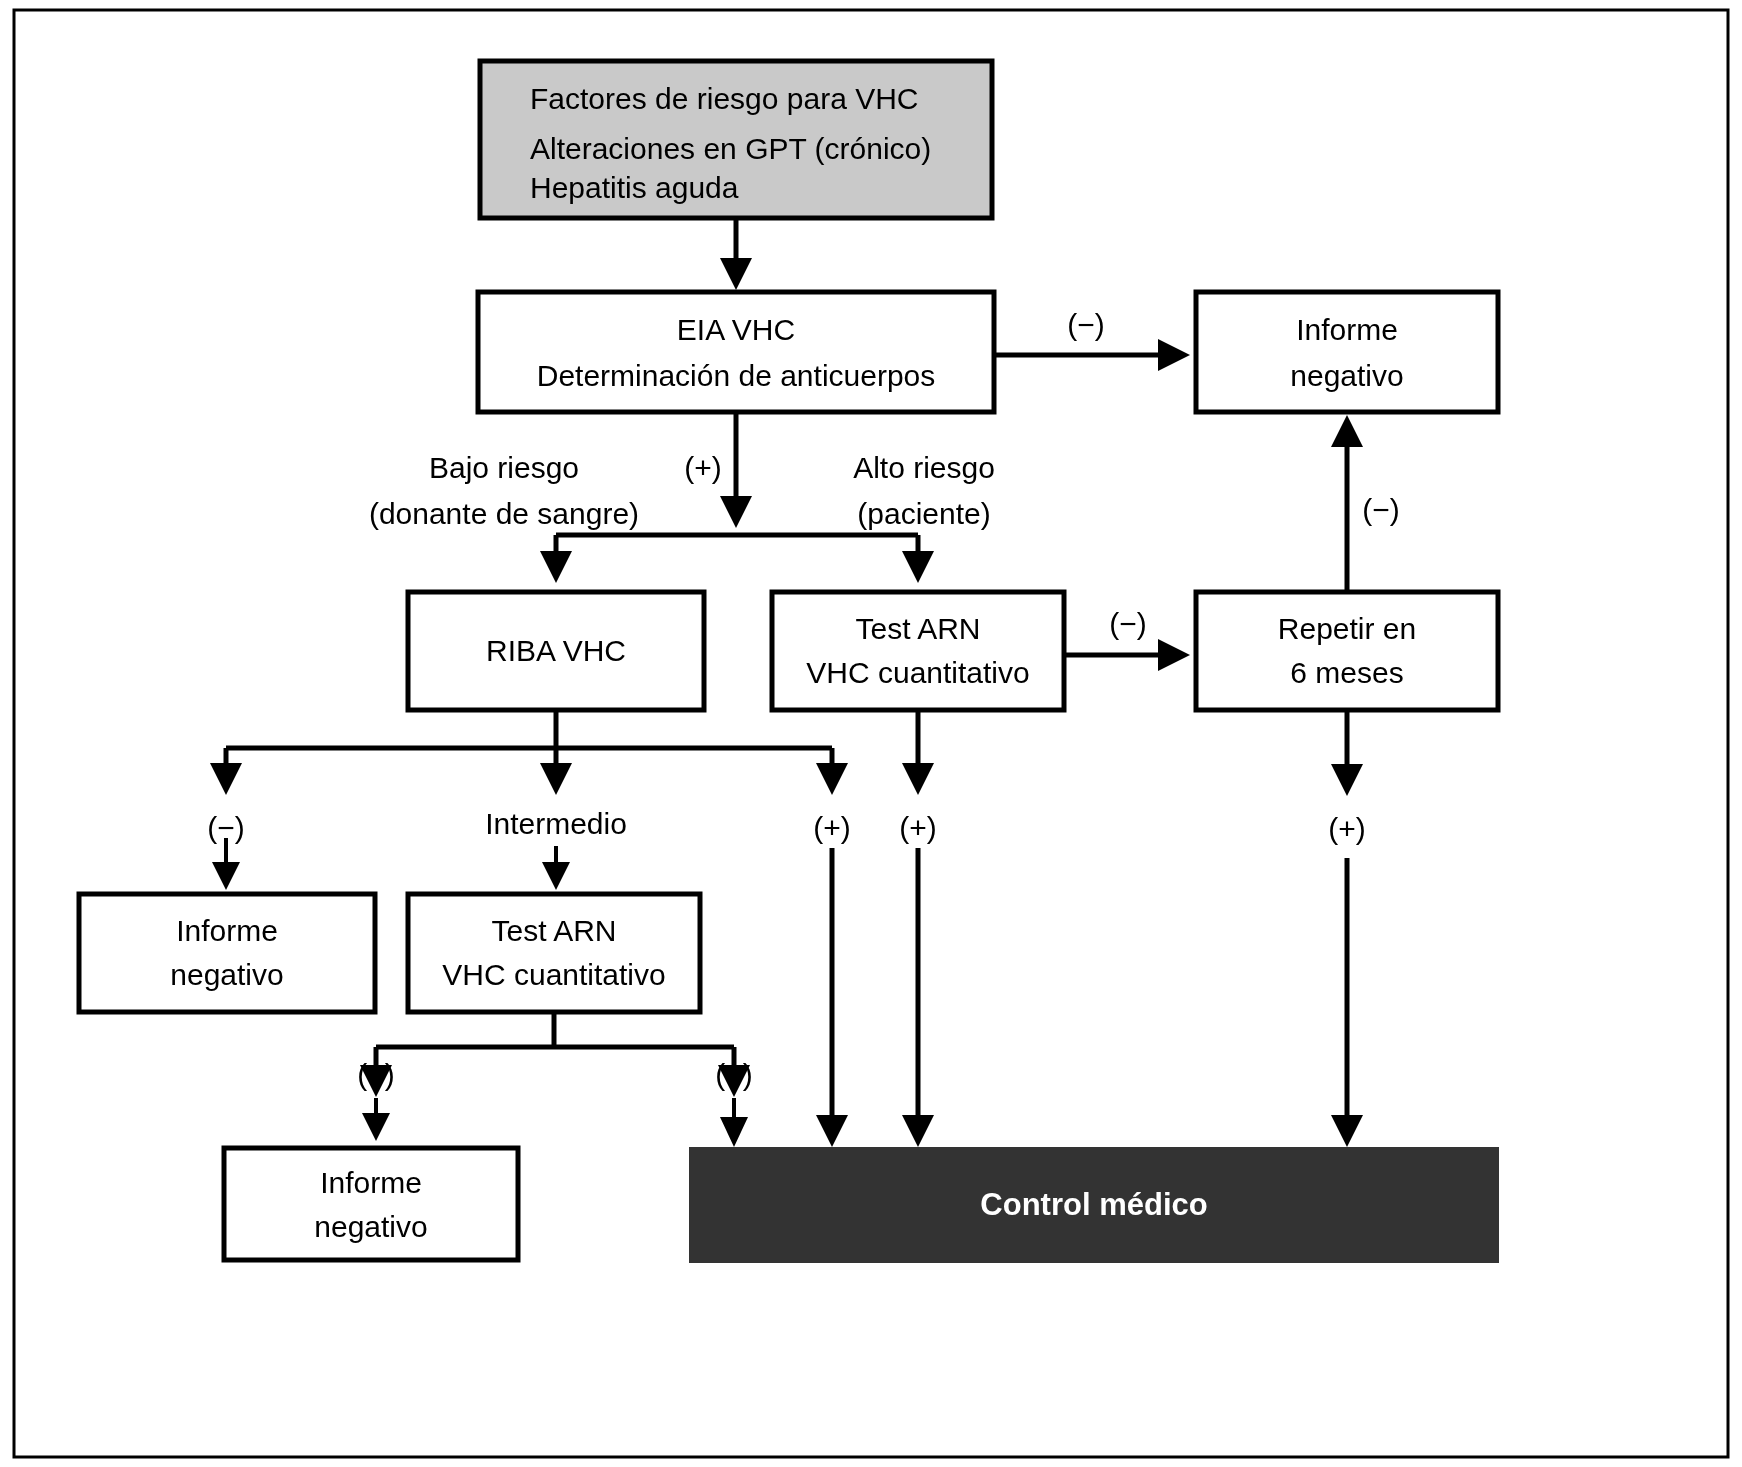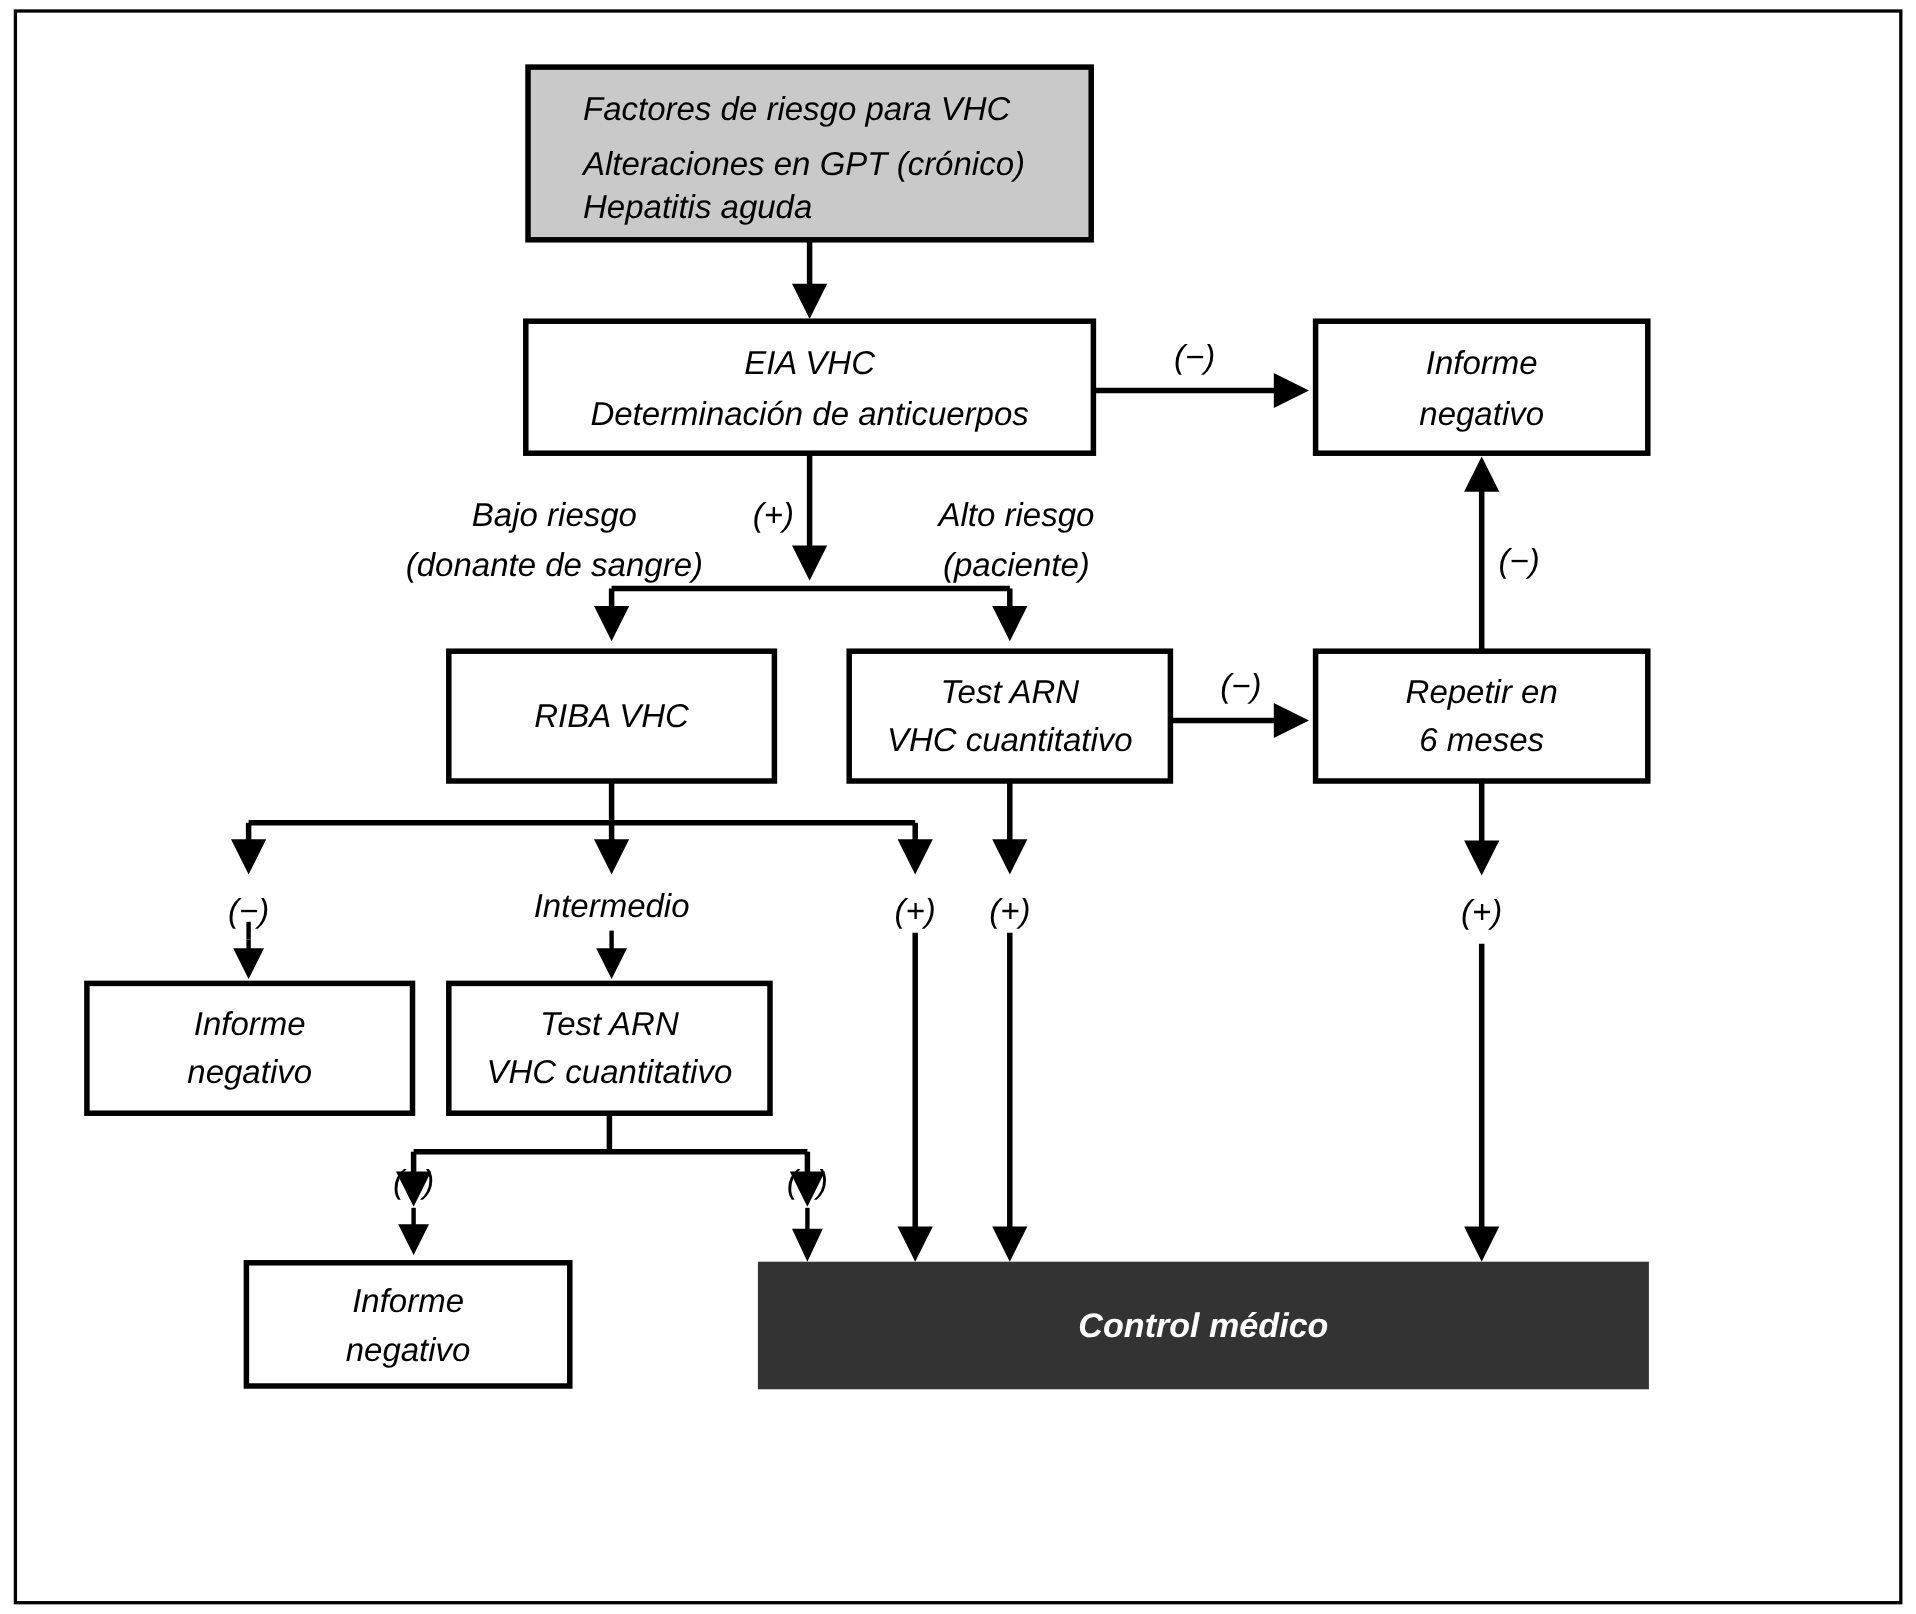--- a/index.html
+++ b/index.html
@@ -9,21 +9,20 @@
   }
   body {
     font-family: "Liberation Sans", sans-serif;
   }
   #stage {
     position: relative;
     width: 1742px;
     height: 1467px;
     background: #ffffff;
     overflow: hidden;
-    font-style: italic;
   }
   #flow {
     position: absolute;
     left: 0;
     top: 0;
     width: 1742px;
     height: 1467px;
   }
   .node-text {
     font-family: "Liberation Sans", sans-serif;

